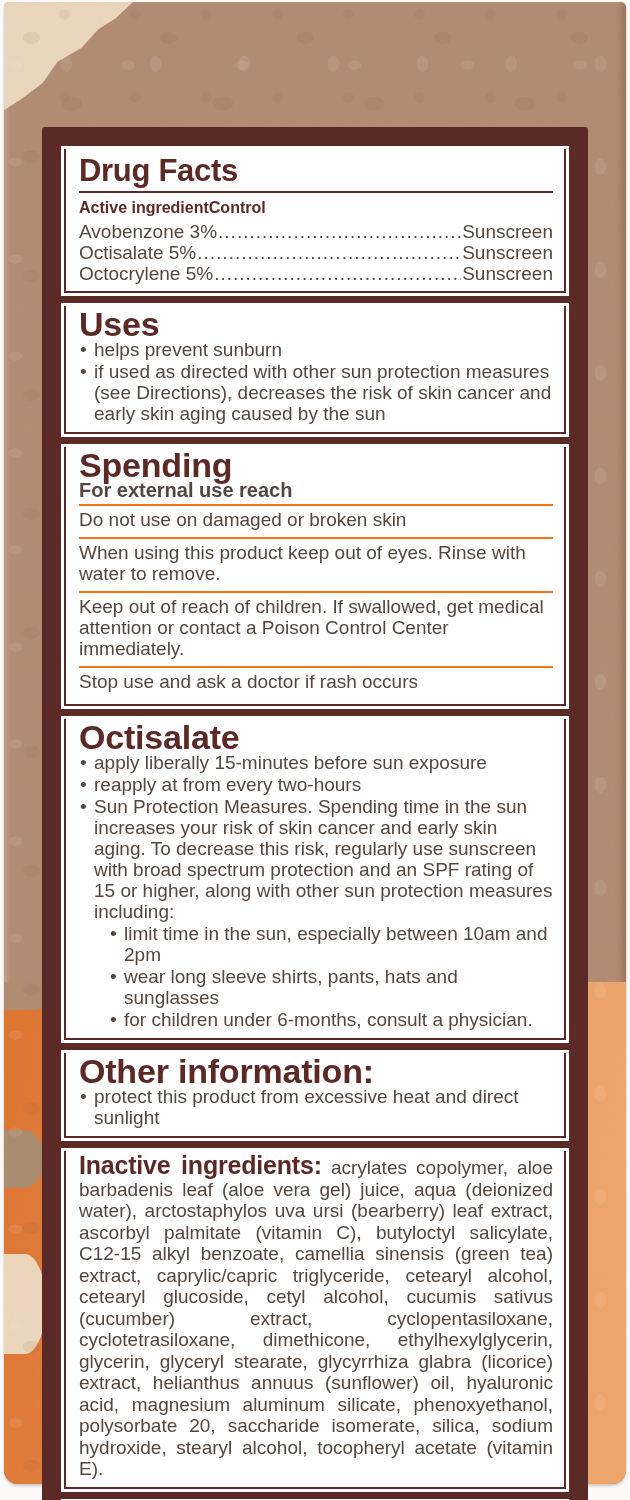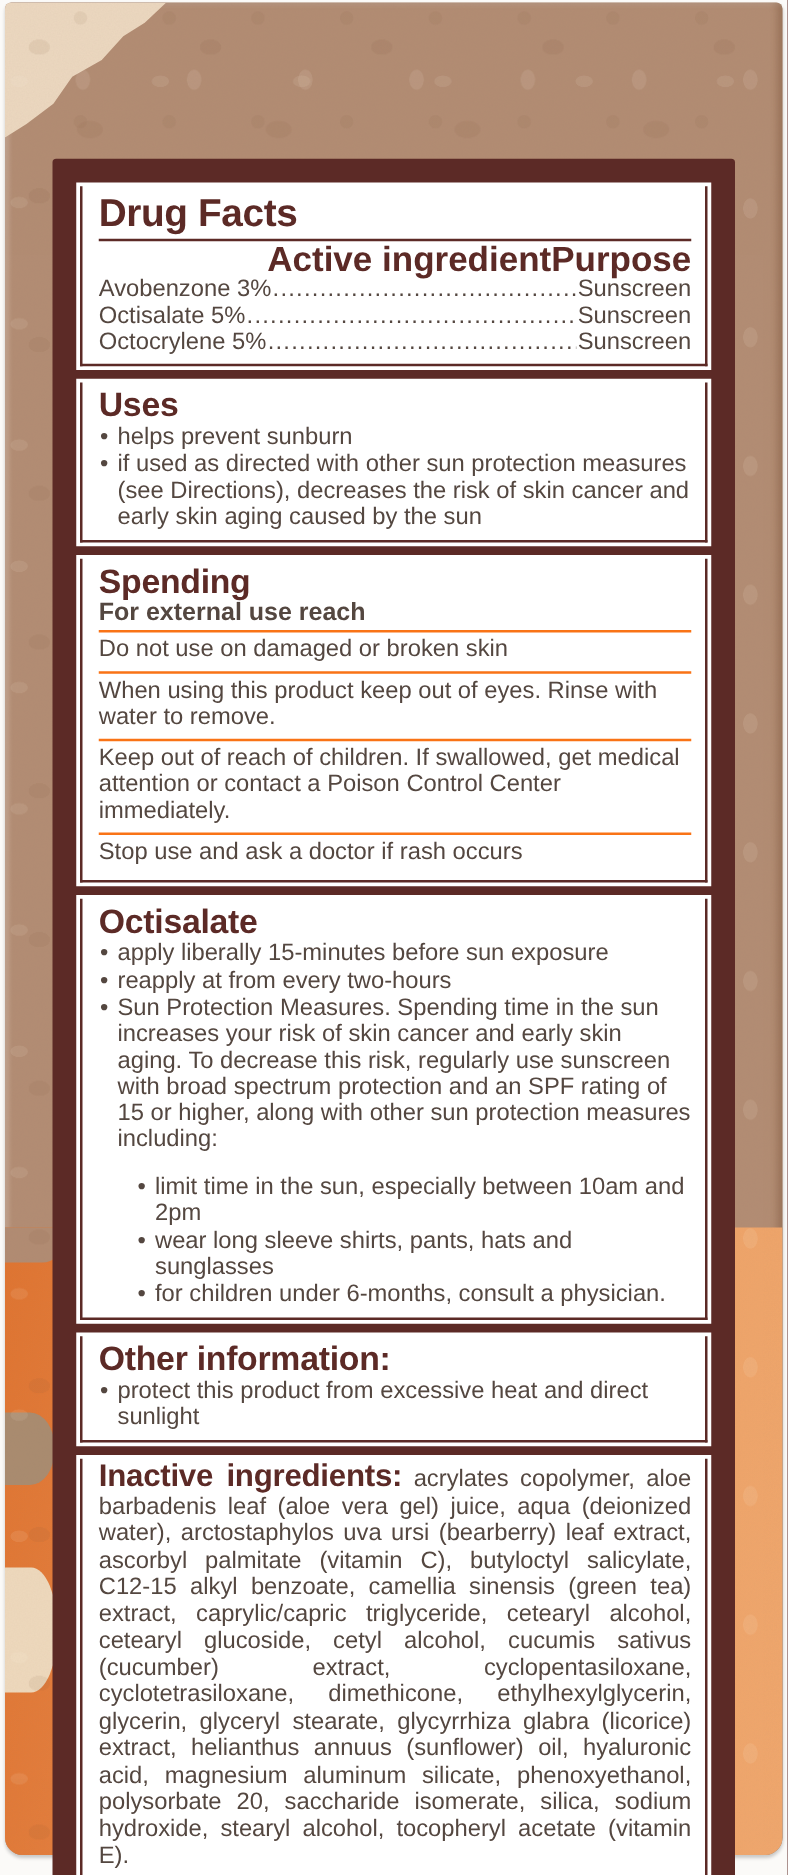--- a/index.html
+++ b/index.html
@@ -65,30 +65,30 @@
   }
   .sec{
     background:#fff;
     border:2px solid #5c2a26;border-top:0;
     box-shadow:0 0 0 3px #fff;
     padding:4px 11px 7px 13px;
     font-size:19px;line-height:21px;
   }
   .title{font-size:31px;line-height:35px;font-weight:bold;color:#5c2a26;letter-spacing:-.3px;}
   .title-rule{border:0;border-top:2px solid #5c2a26;margin:3px 0 2px 0;}
-  .sec-head{font-size:27px;line-height:28px;font-weight:bold;color:#5c2a26;letter-spacing:-.2px;margin:0;}
-  .tbl-head{display:flex;justify-content:flex-end;align-items:baseline;
-    font-size:28px;line-height:26px;font-weight:bold;color:#5c2a26;}
+  .sec-head{font-size:34px;line-height:28px;font-weight:bold;color:#5c2a26;letter-spacing:-.2px;margin:0;}
+  .tbl-head{display:flex;justify-content:flex-start;align-items:baseline;
+    font-size:16px;line-height:26px;font-weight:bold;color:#5c2a26;}
   .ai-row{display:flex;align-items:baseline;}
   .ai-row .leader{flex:1;overflow:hidden;white-space:nowrap;color:#544740;margin:0 1px;}
   .ai-row .leader::after{content:"....................................................................................................................................";letter-spacing:1px;}
   ul{margin:1px 0 0 0;padding:0;list-style:none;}
   li{position:relative;padding-left:15px;margin:0 0 1px 0;}
   li::before{content:"\2022";position:absolute;left:1px;top:0;}
-  ul.nested{margin-left:15px;margin-top:17px;}
+  ul.nested{margin-left:15px;margin-top:1px;}
   .warn-sub{font-size:20px;line-height:23px;font-weight:bold;color:#544740;margin:0;}
   .warn-item{border-top:2px solid #f97316;padding:3px 0 5px;margin-top:2px;}
   .warn-item:first-of-type{margin-top:3px;}
   .just{ text-align:justify; font-size:19px; line-height:21.5px; margin:0;}
   .inline-head{font-size:25px;font-weight:bold;color:#5c2a26;letter-spacing:-.2px;}
   .q-row{display:flex;align-items:baseline;gap:30px;padding:2px 0 1px;}
   .q-row .phone{font-size:21px;color:#be185d;letter-spacing:.3px;}
 </style>
 </head>
 <body>
@@ -117,21 +117,21 @@
   </div>
   <div class="tab"></div>
 
   <div class="label">
 
     <div class="sec">
       <div class="title">Drug Facts</div>
       <hr class="title-rule">
       <div class="tbl-head">
         <span>Active ingredient</span>
-        <span>Purpose</span>
+        <span>Control</span>
       </div>
       <div class="ai-row">
         <span>Avobenzone 3%</span>
         <span class="leader"></span>
         <span>Sunscreen</span>
       </div>
       <div class="ai-row">
         <span>Octisalate 5%</span>
         <span class="leader"></span>
         <span>Sunscreen</span>

